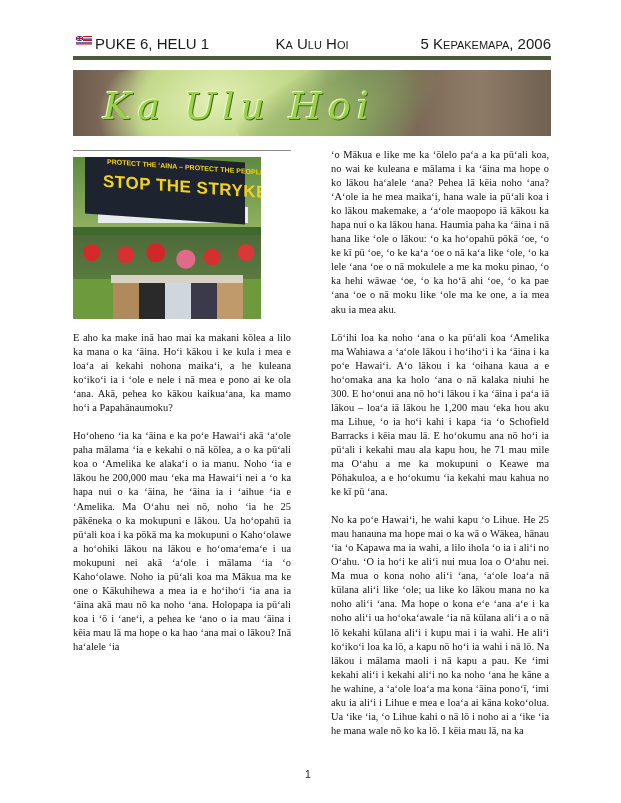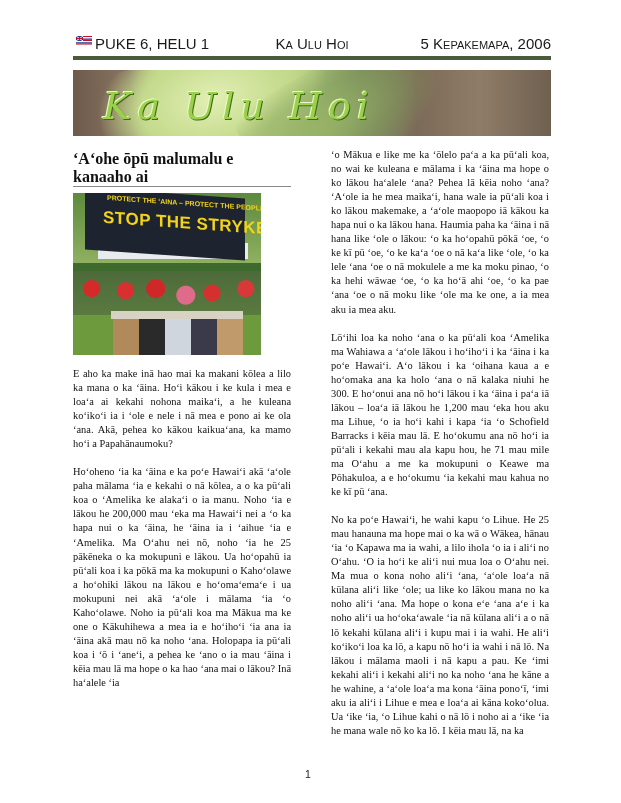--- a/index.html
+++ b/index.html
@@ -66,21 +66,20 @@
 </div>
 <div class="rule-top"></div>
 
 <div class="banner">
   <div class="leaf"></div>
   <div class="leaf2"></div>
   <div class="title">Ka Ulu Hoi</div>
 </div>
 
 <div class="col col1">
-  <h1 class="article-title">‘A‘ohe ōpū malumalu e kanaaho ai</h1>
   <div class="hr"></div>
   <div class="photo">
     <div class="sky"></div>
     <div class="grass"></div>
     <div class="tent"></div>
     <div class="banner-sign">
       <span class="sign-small">PROTECT THE ‘AINA – PROTECT THE PEOPLE</span>
       <span class="sign-big">STOP THE STRYKERS!</span>
     </div>
     <div class="people"></div>

